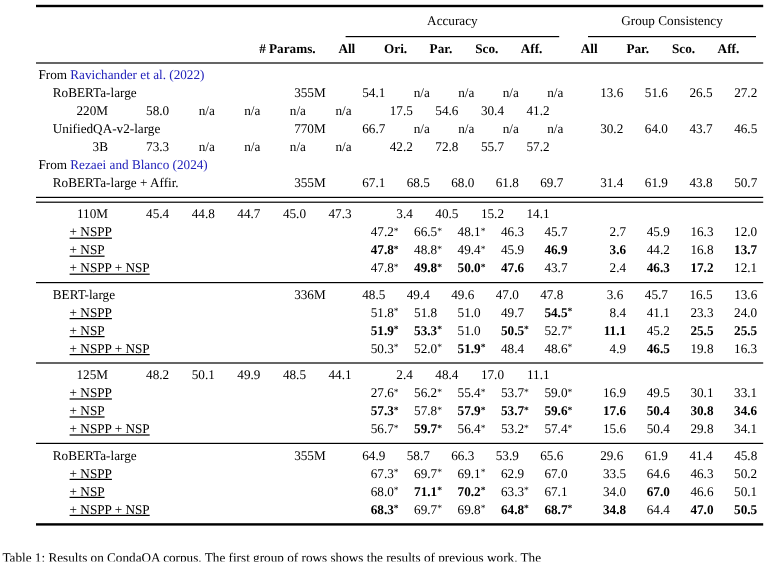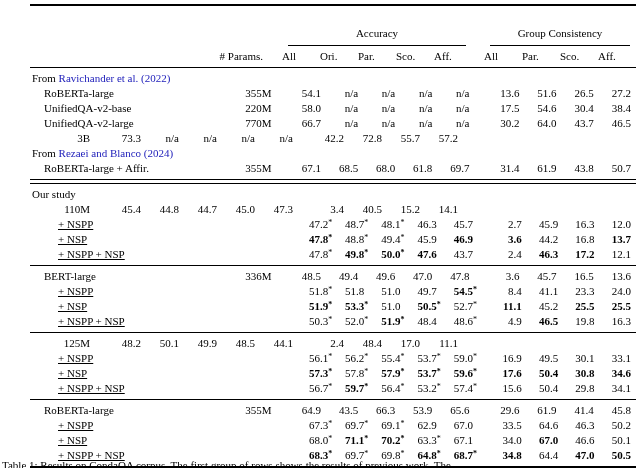--- a/index.html
+++ b/index.html
@@ -6,27 +6,27 @@
   body{
     width:640px;height:468px;overflow:hidden;background:#ffffff;
     font-family:"Liberation Serif", serif;color:#000;position:relative;
   }
   .table{position:absolute;left:30px;top:4px;width:606px;font-size:11px;}
   .toprule{border-top:2px solid #000;}
   .bottomrule{border-top:2px solid #000;height:2px;}
   .hdr-rule{border-top:1px solid #000;}
   .rule-single{border-top:1px solid #000;}
   .rule-double{height:2.5px;border-top:1px solid #000;border-bottom:1px solid #000;}
-  .hrow1{display:flex;padding-top:18px;justify-content:space-between;}
+  .hrow1{display:flex;padding-top:3px;justify-content:space-between;}
   .hspacer{width:252px;}
   .hspan{position:relative;text-align:center;padding:2px 0 4px 0;height:16px;line-height:14px;}
   .hspan.acc{width:190px;}
   .hspan.gcw{width:152px;}
   .hspan::after{content:"";position:absolute;left:6px;right:6px;bottom:0;border-bottom:1px solid #000;}
-  .hrow2{display:flex;height:21px;line-height:21px;}
+  .hrow2{display:flex;height:21px;line-height:21px;font-weight:bold;}
   .c-label{width:173px;white-space:nowrap;}
   .c-params{width:60px;text-align:right;white-space:nowrap;}
   .sp1{width:19px;}
   .sp2{width:12px;}
   .c-h{width:38px;}
   .sec{padding:3px 0;}
   .row{display:flex;height:15px;line-height:15px;}
   .ind1{padding-left:14px;}
   .ind2{padding-left:28px;text-decoration:underline;}
   .grp{padding-left:2px;width:400px;}
@@ -97,21 +97,20 @@
             <span class="val">n/a</span>
             <span class="star"></span>
           </div>
           <div class="sp2"></div>
           <div class="c-gc">13.6</div>
           <div class="c-gc">51.6</div>
           <div class="c-gc">26.5</div>
           <div class="c-gc">27.2</div>
         </div>
         <div class="row">
-          <div class="c-label ind1">UnifiedQA-v2-base</div>
           <div class="c-params">220M</div>
           <div class="sp1"></div>
           <div class="c-acc">
             <span class="val">58.0</span>
             <span class="star"></span>
           </div>
           <div class="c-acc">
             <span class="val">n/a</span>
             <span class="star"></span>
           </div>
@@ -124,21 +123,21 @@
             <span class="star"></span>
           </div>
           <div class="c-acc">
             <span class="val">n/a</span>
             <span class="star"></span>
           </div>
           <div class="sp2"></div>
           <div class="c-gc">17.5</div>
           <div class="c-gc">54.6</div>
           <div class="c-gc">30.4</div>
-          <div class="c-gc">38.4</div>
+          <div class="c-gc">41.2</div>
         </div>
         <div class="row">
           <div class="c-label ind1">UnifiedQA-v2-large</div>
           <div class="c-params">770M</div>
           <div class="sp1"></div>
           <div class="c-acc">
             <span class="val">66.7</span>
             <span class="star"></span>
           </div>
           <div class="c-acc">
@@ -222,23 +221,20 @@
           <div class="sp2"></div>
           <div class="c-gc">31.4</div>
           <div class="c-gc">61.9</div>
           <div class="c-gc">43.8</div>
           <div class="c-gc">50.7</div>
         </div>
       </div>
       <div class="rule-double"></div>
       <div class="sec">
         <div class="row">
-          <div class="c-label grp"><span>Our study</span></div>
-        </div>
-        <div class="row">
           <div class="c-params">110M</div>
           <div class="sp1"></div>
           <div class="c-acc">
             <span class="val">45.4</span>
             <span class="star"></span>
           </div>
           <div class="c-acc">
             <span class="val">44.8</span>
             <span class="star"></span>
           </div>
@@ -262,21 +258,21 @@
         </div>
         <div class="row">
           <div class="c-label ind2">+ NSPP</div>
           <div class="c-params"></div>
           <div class="sp1"></div>
           <div class="c-acc">
             <span class="val">47.2</span>
             <span class="star">*</span>
           </div>
           <div class="c-acc">
-            <span class="val">48.7</span>
+            <span class="val">66.5</span>
             <span class="star">*</span>
           </div>
           <div class="c-acc">
             <span class="val">48.1</span>
             <span class="star">*</span>
           </div>
           <div class="c-acc">
             <span class="val">46.3</span>
             <span class="star"></span>
           </div>
@@ -503,21 +499,21 @@
           <div class="c-gc">2.4</div>
           <div class="c-gc">48.4</div>
           <div class="c-gc">17.0</div>
           <div class="c-gc">11.1</div>
         </div>
         <div class="row">
           <div class="c-label ind2">+ NSPP</div>
           <div class="c-params"></div>
           <div class="sp1"></div>
           <div class="c-acc">
-            <span class="val">56.1</span>
+            <span class="val">27.6</span>
             <span class="star">*</span>
           </div>
           <div class="c-acc">
             <span class="val">56.2</span>
             <span class="star">*</span>
           </div>
           <div class="c-acc">
             <span class="val">55.4</span>
             <span class="star">*</span>
           </div>
@@ -600,21 +596,21 @@
       <div class="sec">
         <div class="row">
           <div class="c-label ind1">RoBERTa-large</div>
           <div class="c-params">355M</div>
           <div class="sp1"></div>
           <div class="c-acc">
             <span class="val">64.9</span>
             <span class="star"></span>
           </div>
           <div class="c-acc">
-            <span class="val">43.5</span>
+            <span class="val">58.7</span>
             <span class="star"></span>
           </div>
           <div class="c-acc">
             <span class="val">66.3</span>
             <span class="star"></span>
           </div>
           <div class="c-acc">
             <span class="val">53.9</span>
             <span class="star"></span>
           </div>

